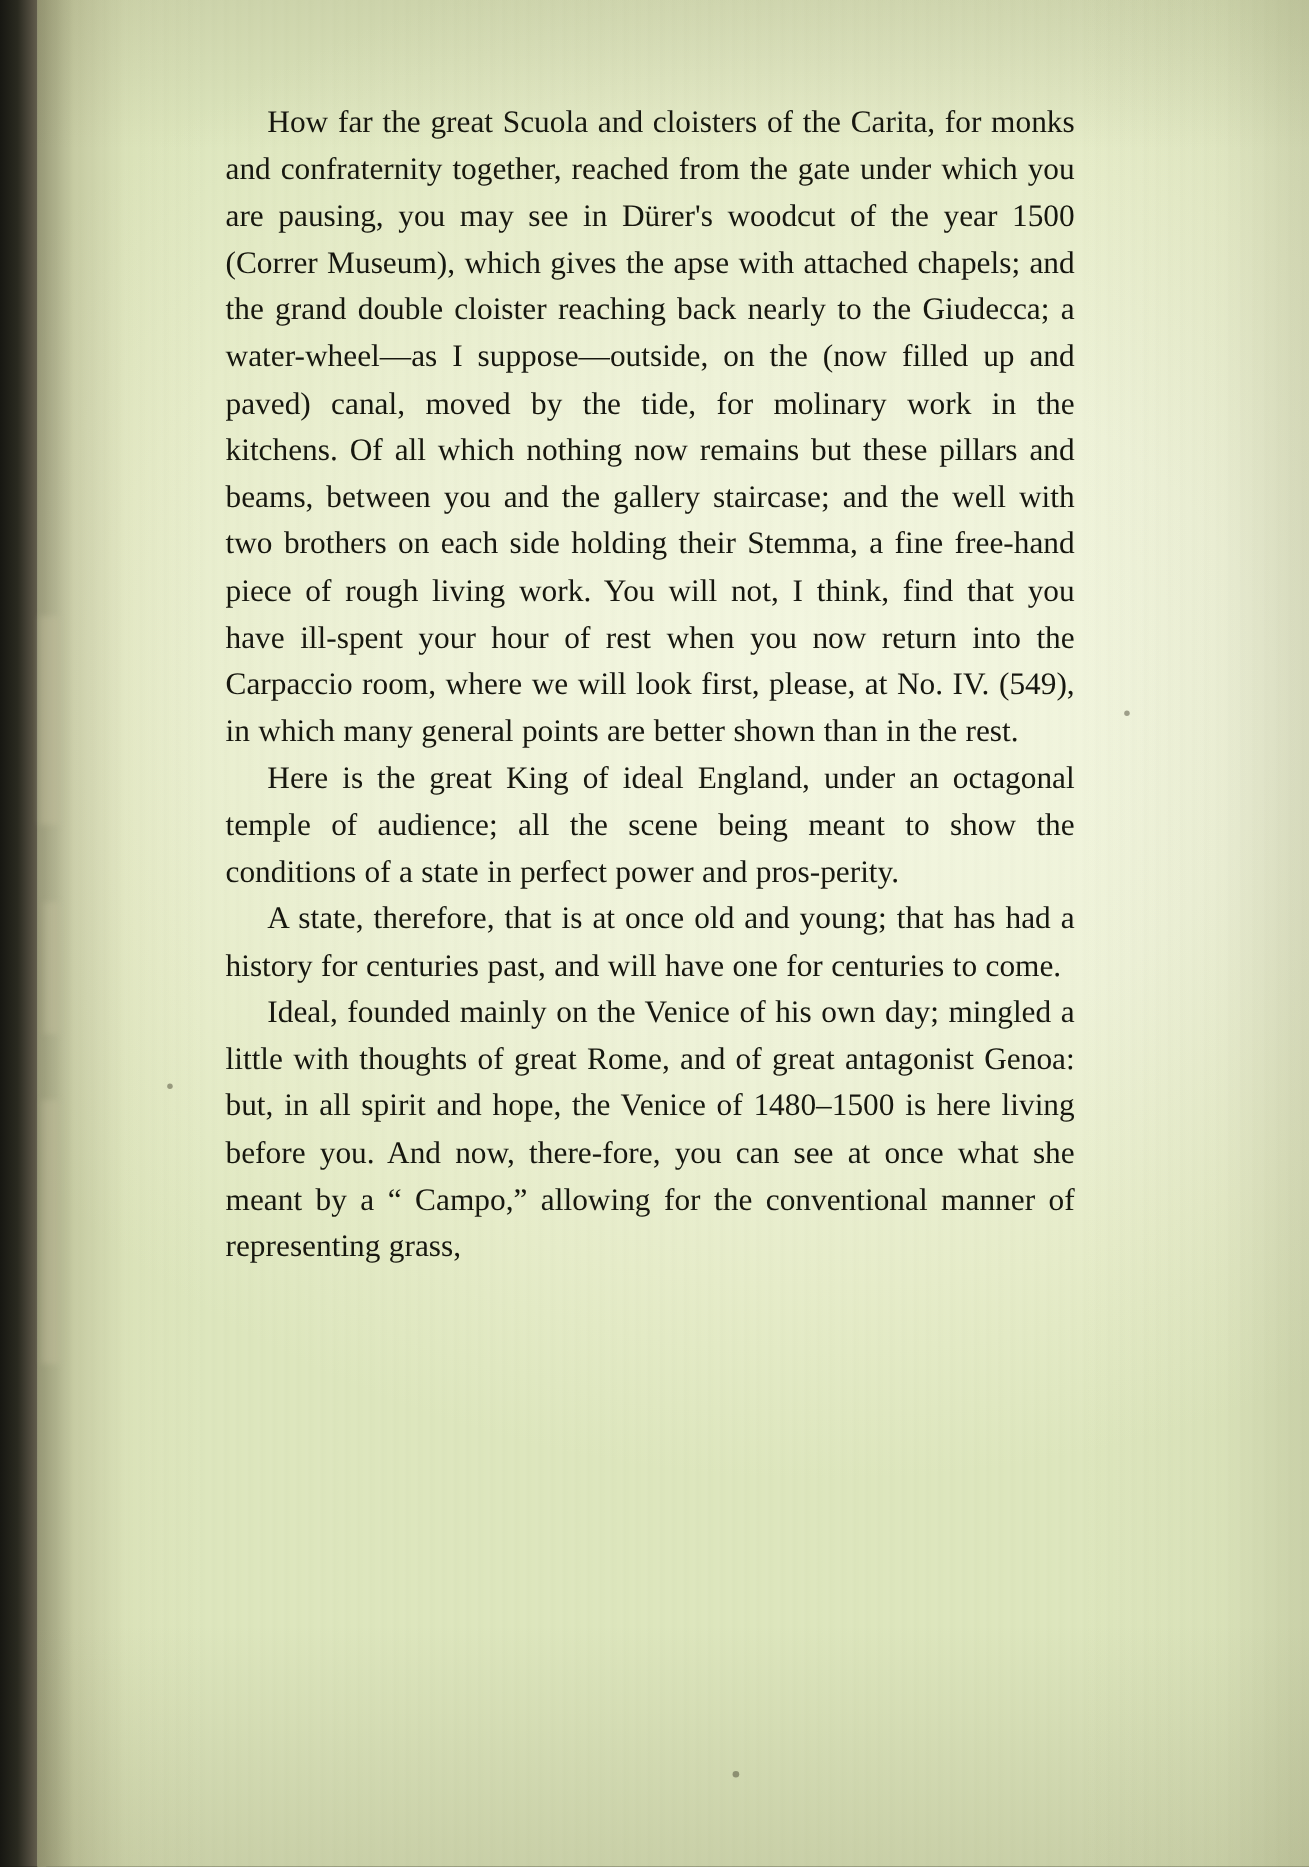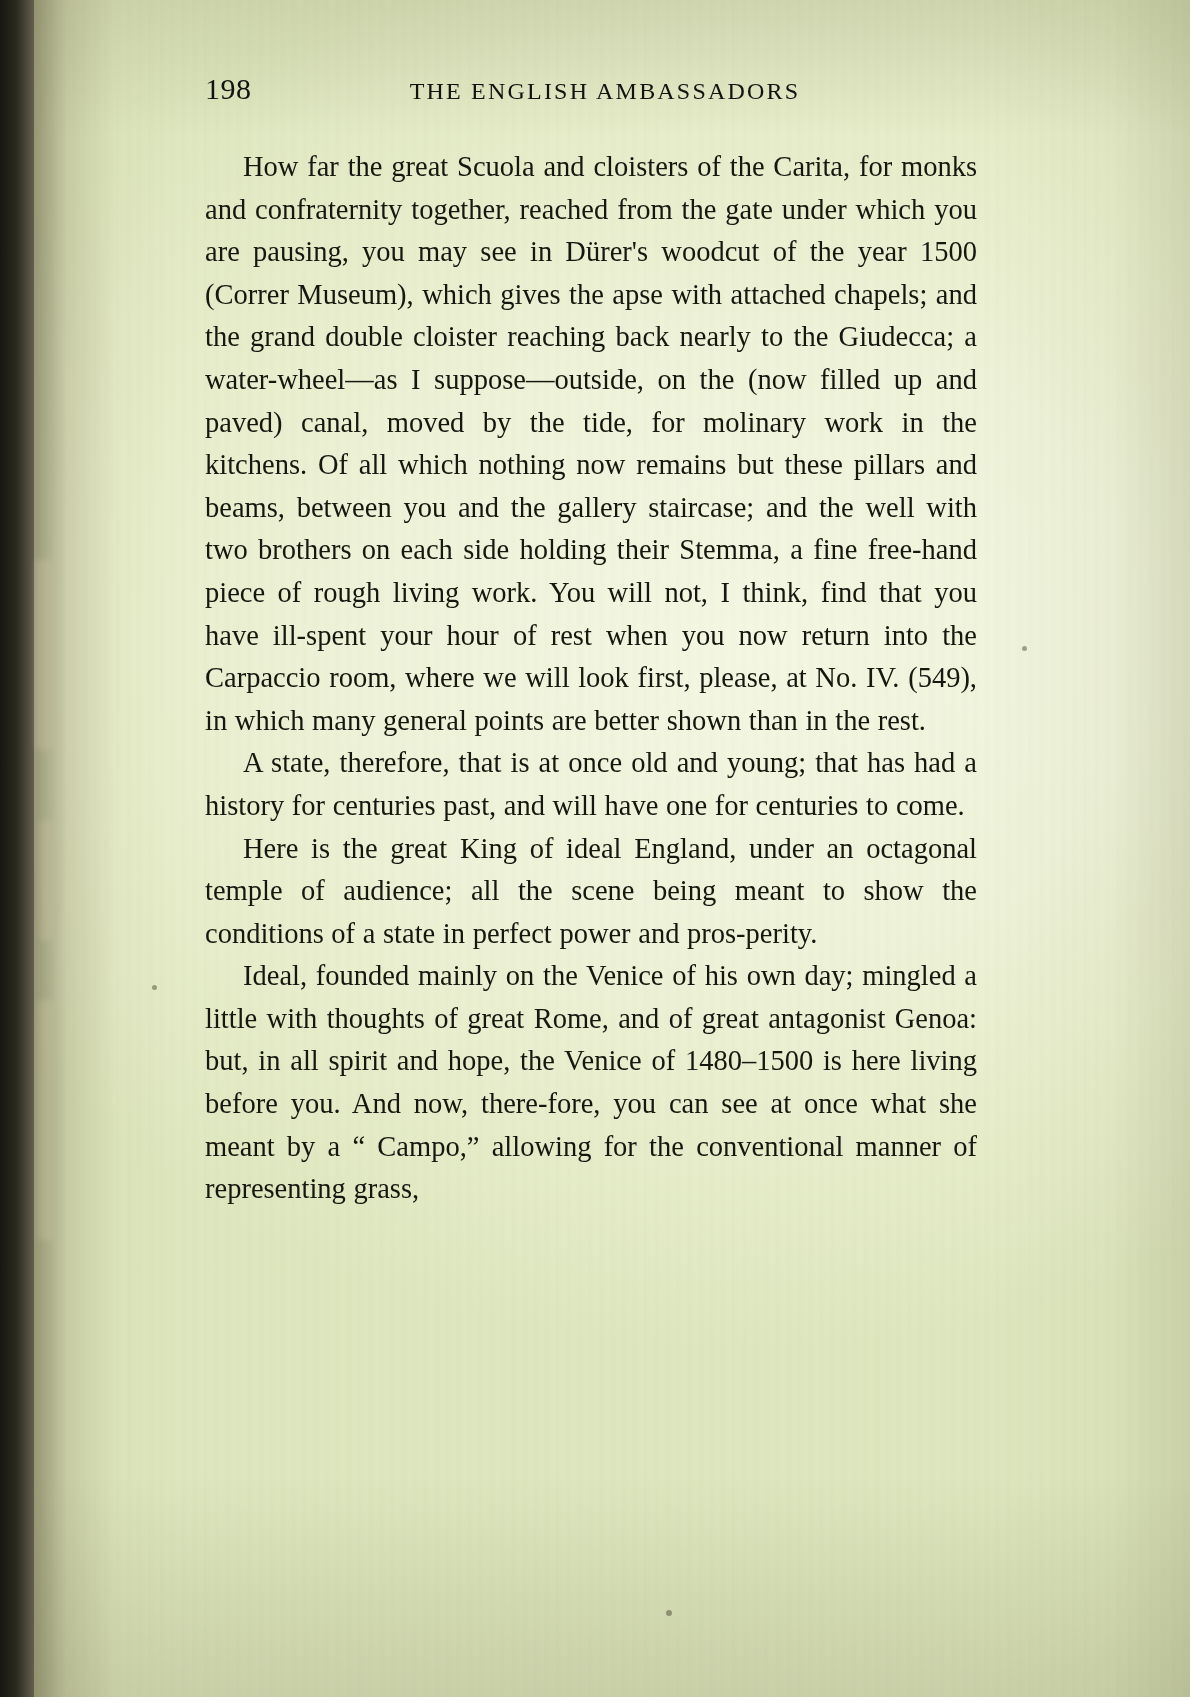--- a/index.html
+++ b/index.html
@@ -167,24 +167,20 @@
   <div class="scuff" style="left:36px; top:560px; width:18px; height:190px;"></div>
   <div class="scuff" style="left:40px; top:820px; width:14px; height:120px;"></div>
   <div class="scuff" style="left:38px; top:1000px; width:16px; height:240px;"></div>
 
   <div class="speck" style="left:1022px; top:646px; width:5px; height:5px;"></div>
   <div class="speck" style="left:152px; top:985px; width:5px; height:5px;"></div>
   <div class="speck" style="left:666px; top:1610px; width:6px; height:6px;"></div>
 
   <div class="text-column">
 
-    <div class="header-row">
-      <div class="folio">198</div>
-      <div class="running-head">THE ENGLISH AMBASSADORS</div>
-    </div>
 
     <p class="para">How far the great Scuola and cloisters of the Carita, for monks and confraternity together, reached from the gate under which you are pausing, you may see in Dürer's woodcut of the year 1500 (Correr Museum), which gives the apse with attached chapels; and the grand double cloister reaching back nearly to the Giudecca; a water-wheel—as I suppose—outside, on the (now filled up and paved) canal, moved by the tide, for molinary work in the kitchens.  Of all which nothing now remains but these pillars and beams, between you and the gallery staircase; and the well with two brothers on each side holding their Stemma, a fine free-hand piece of rough living work.  You will not, I think, find that you have ill-spent your hour of rest when you now return into the Carpaccio room, where we will look first, please, at No. IV. (549), in which many general points are better shown than in the rest.</p>
+    <p class="para">Here is the great King of ideal England, under an octagonal temple of audience; all the scene being meant to show the conditions of a state in perfect power and pros-perity.</p>
     <p class="para">A state, therefore, that is at once old and young; that has had a history for centuries past, and will have one for centuries to come.</p>
-    <p class="para">Here is the great King of ideal England, under an octagonal temple of audience; all the scene being meant to show the conditions of a state in perfect power and pros-perity.</p>
     <p class="para">Ideal, founded mainly on the Venice of his own day; mingled a little with thoughts of great Rome, and of great antagonist Genoa: but, in all spirit and hope, the Venice of 1480–1500 is here living before you.  And now, there-fore, you can see at once what she meant by a “ Campo,” allowing for the conventional manner of representing grass,</p>
 
   </div>
 </div>
 
 </body></html>

